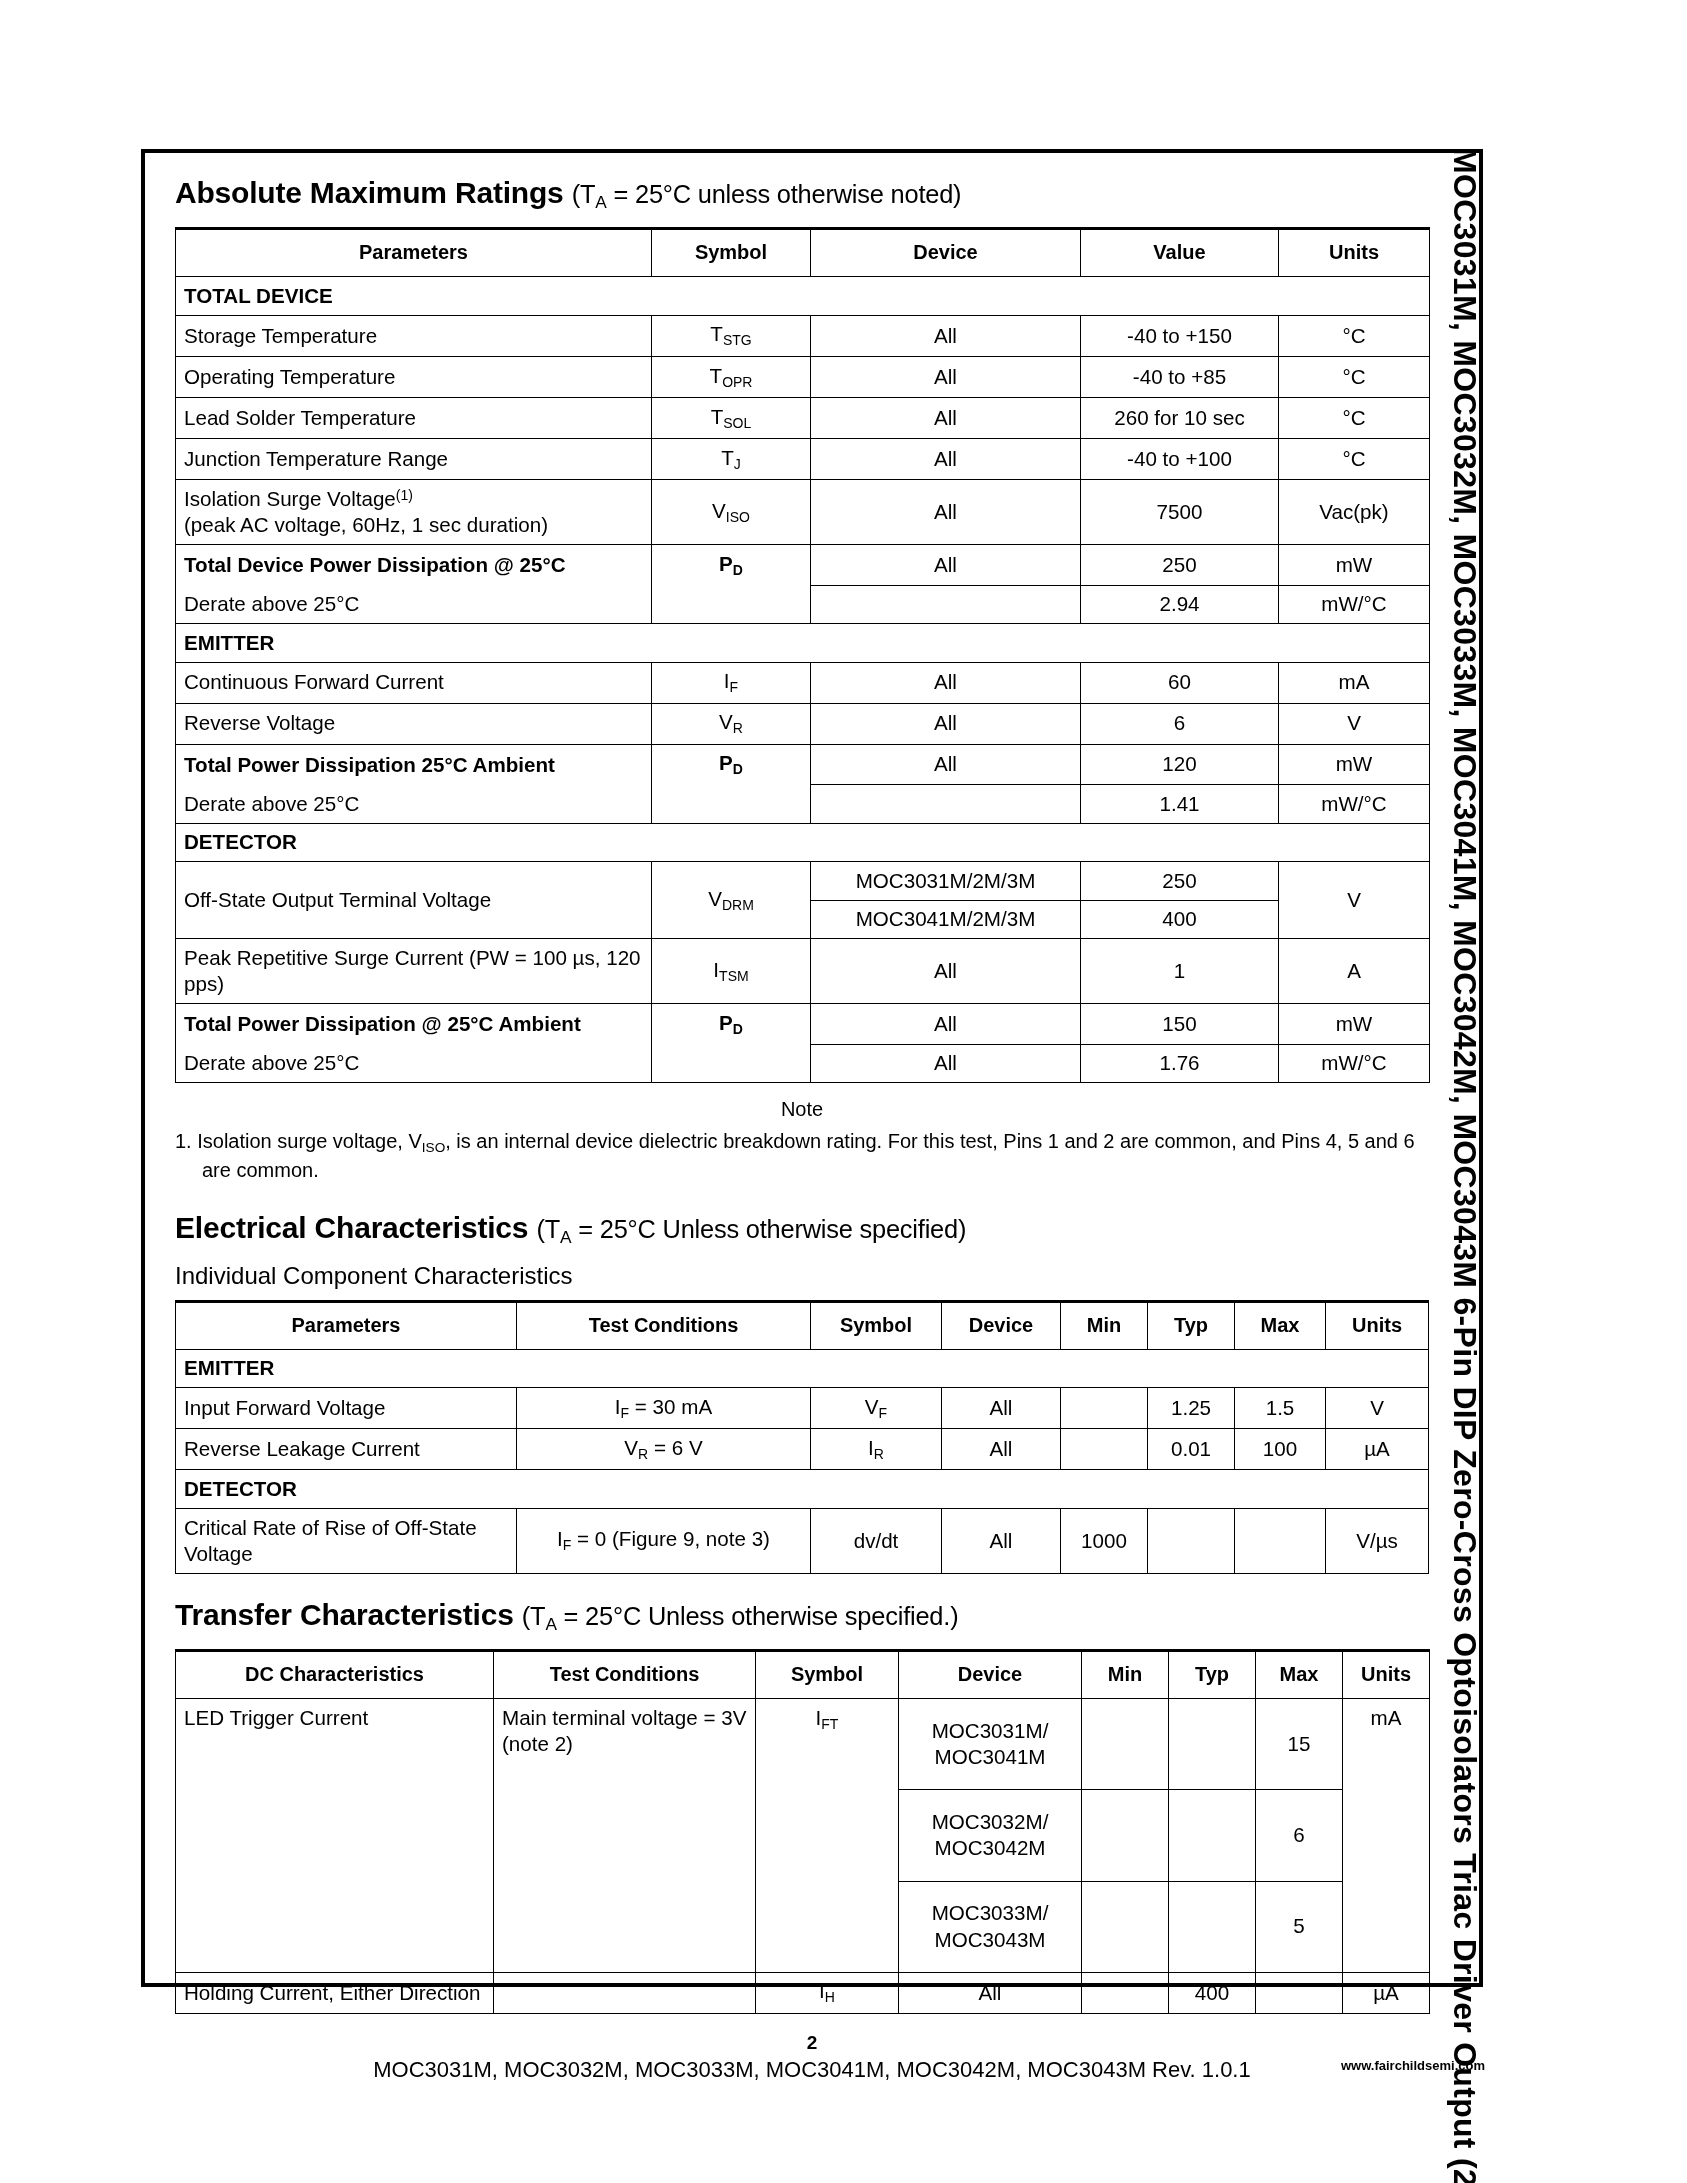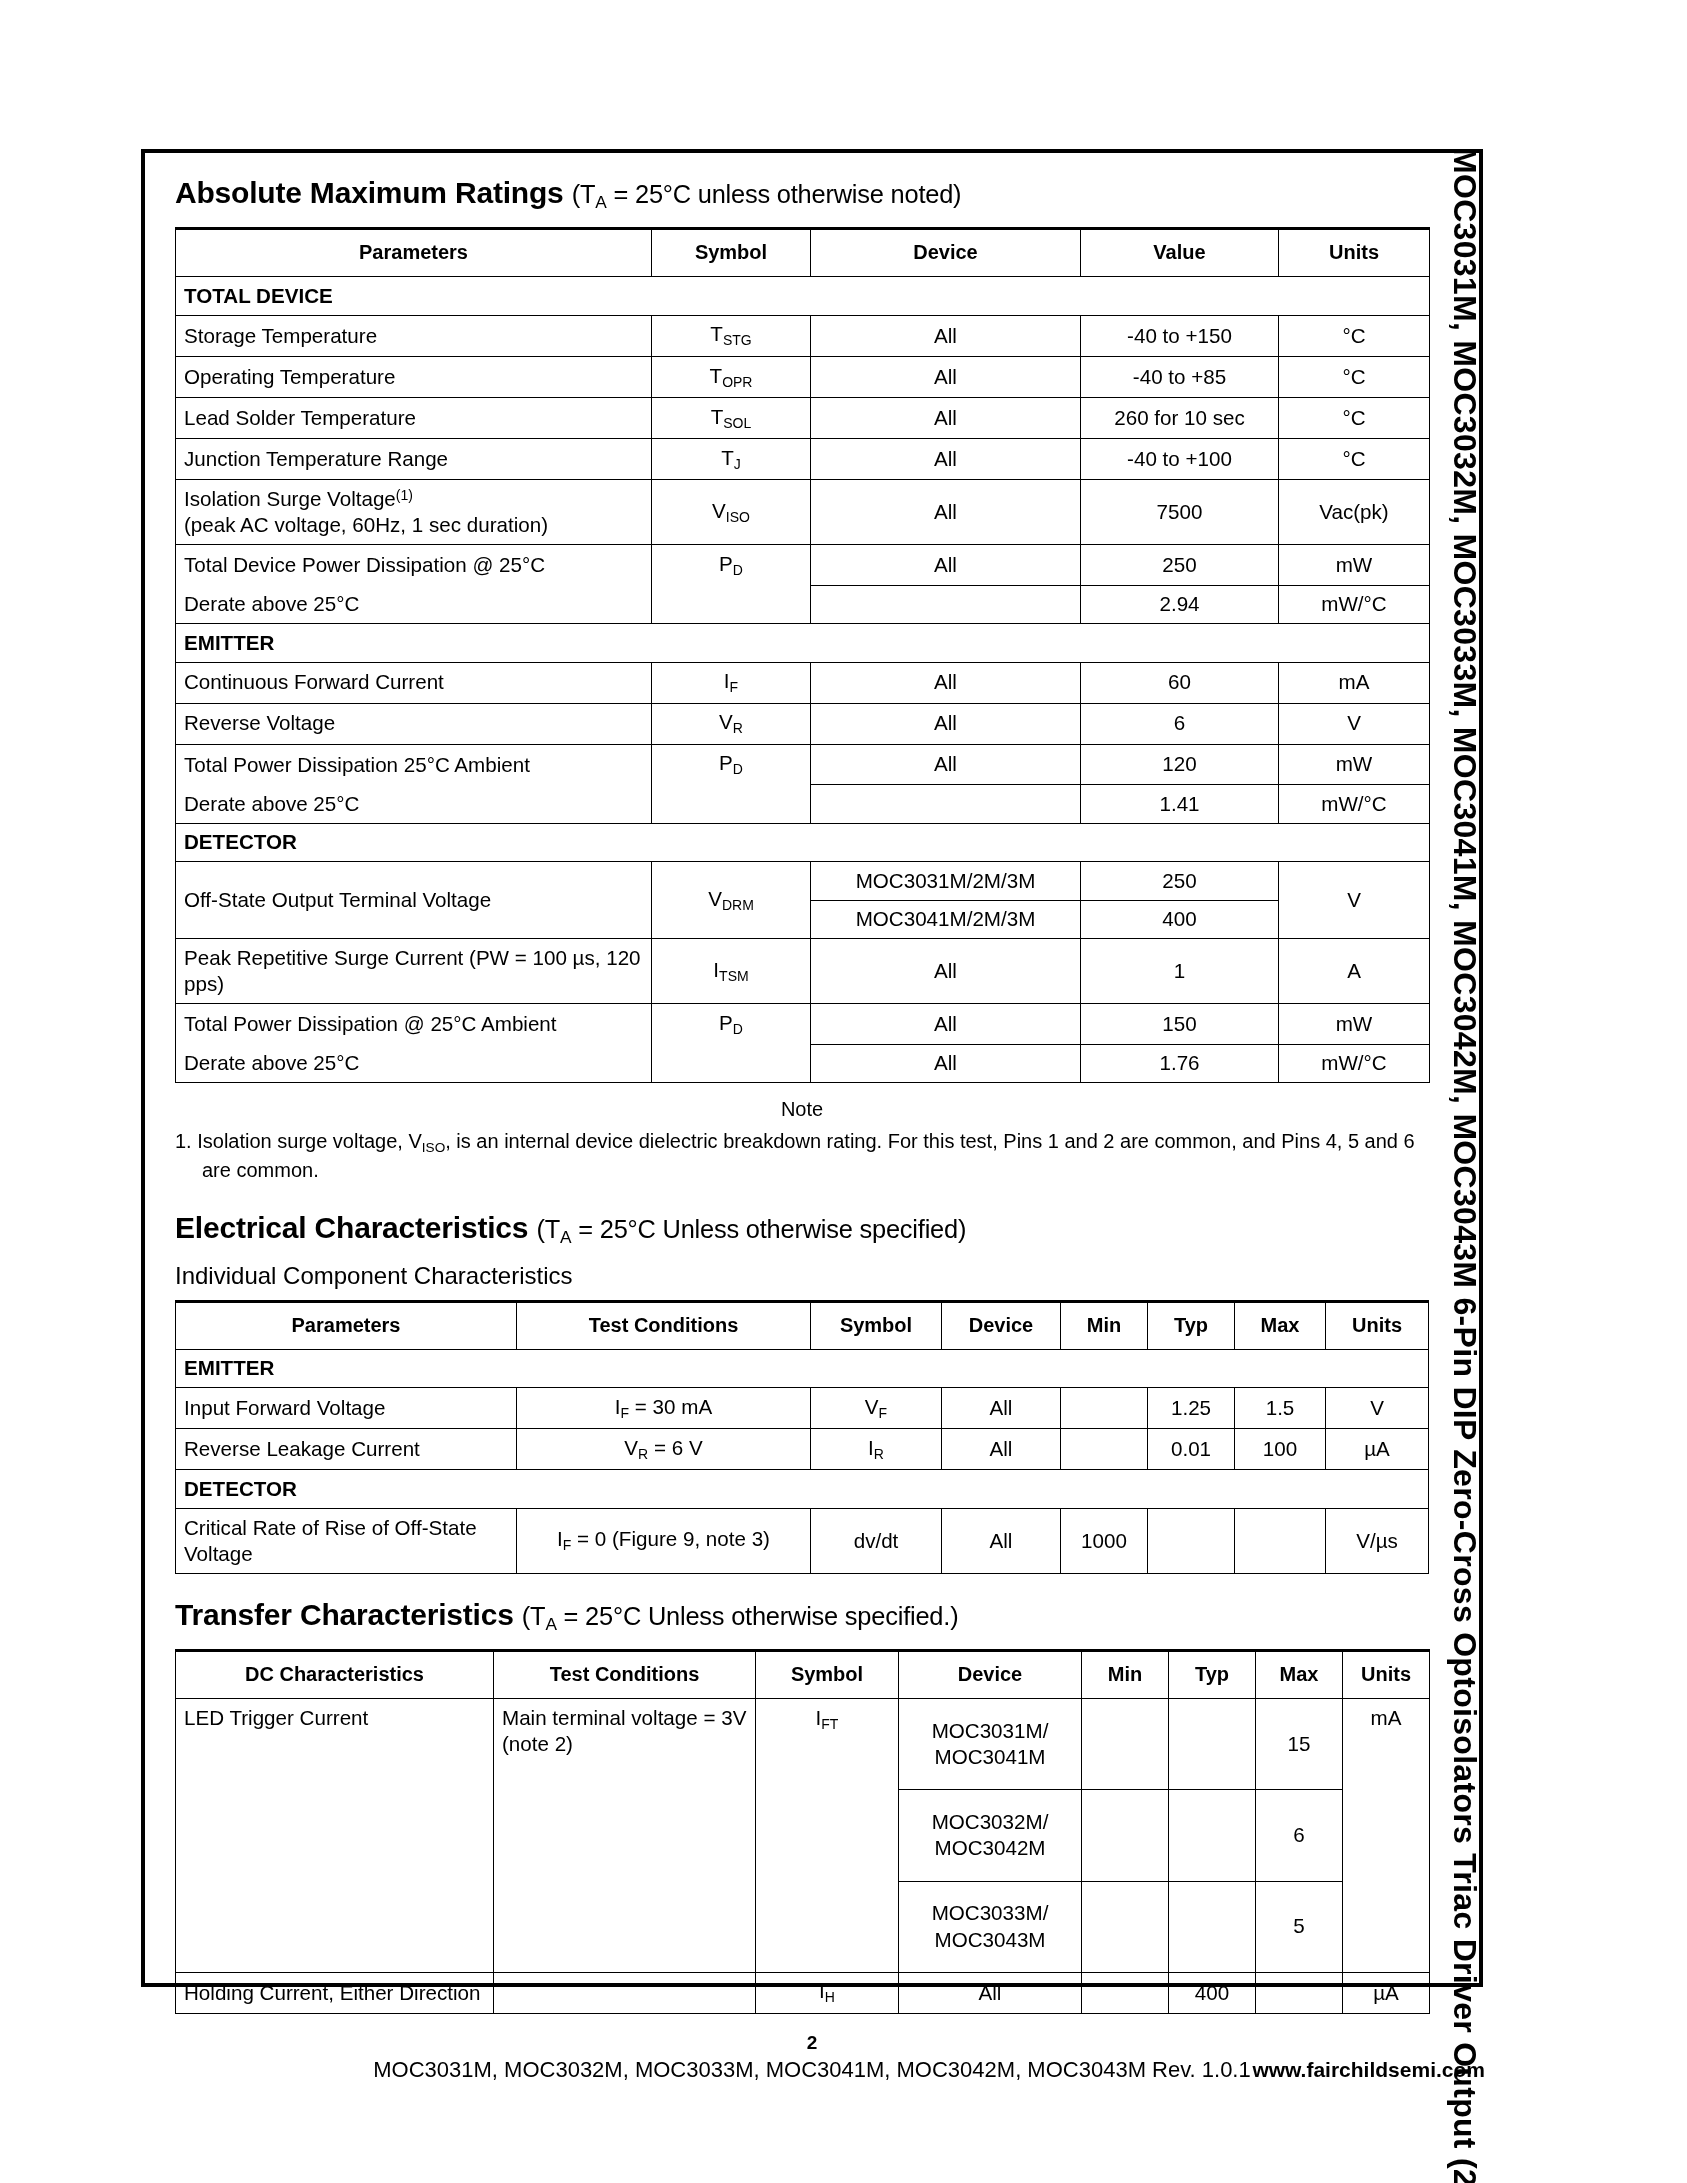--- a/index.html
+++ b/index.html
@@ -96,21 +96,21 @@
   }
   table.dt td.l  { text-align: left; }
   table.dt td.c  { text-align: center; }
   td.grp {
     font-weight: bold;
     font-size: 20.6px;
     text-align: left;
   }
   td.indent { padding-left: 27px; }
   .nb-t { border-top: none !important; }
-  .nb-b { border-bottom: none !important; }
+  .nb-b { border-bottom: none !important; font-weight: bold; }
   table.dt tr.outer-top th { border-top: 3.2px solid #000; }
 
   
   .note-title {
     font-size: 20px;
     font-weight: normal;
     margin: 14.3px 0 7.1px 0;
     text-align: center;
   }
   .note-body {
@@ -135,21 +135,21 @@
   }
   #footer .devline {
     font-size: 22px;
   }
   #footer-url {
     position: absolute;
     left: 1215px;
     top: 2058px;
     width: 270px;
     text-align: right;
-    font-size: 21px;
+    font-size: 13px;
     font-weight: bold;
   }
 </style>
 </head>
 <body>
 
 <div id="page">
 
   <div id="content-frame"></div>
 

